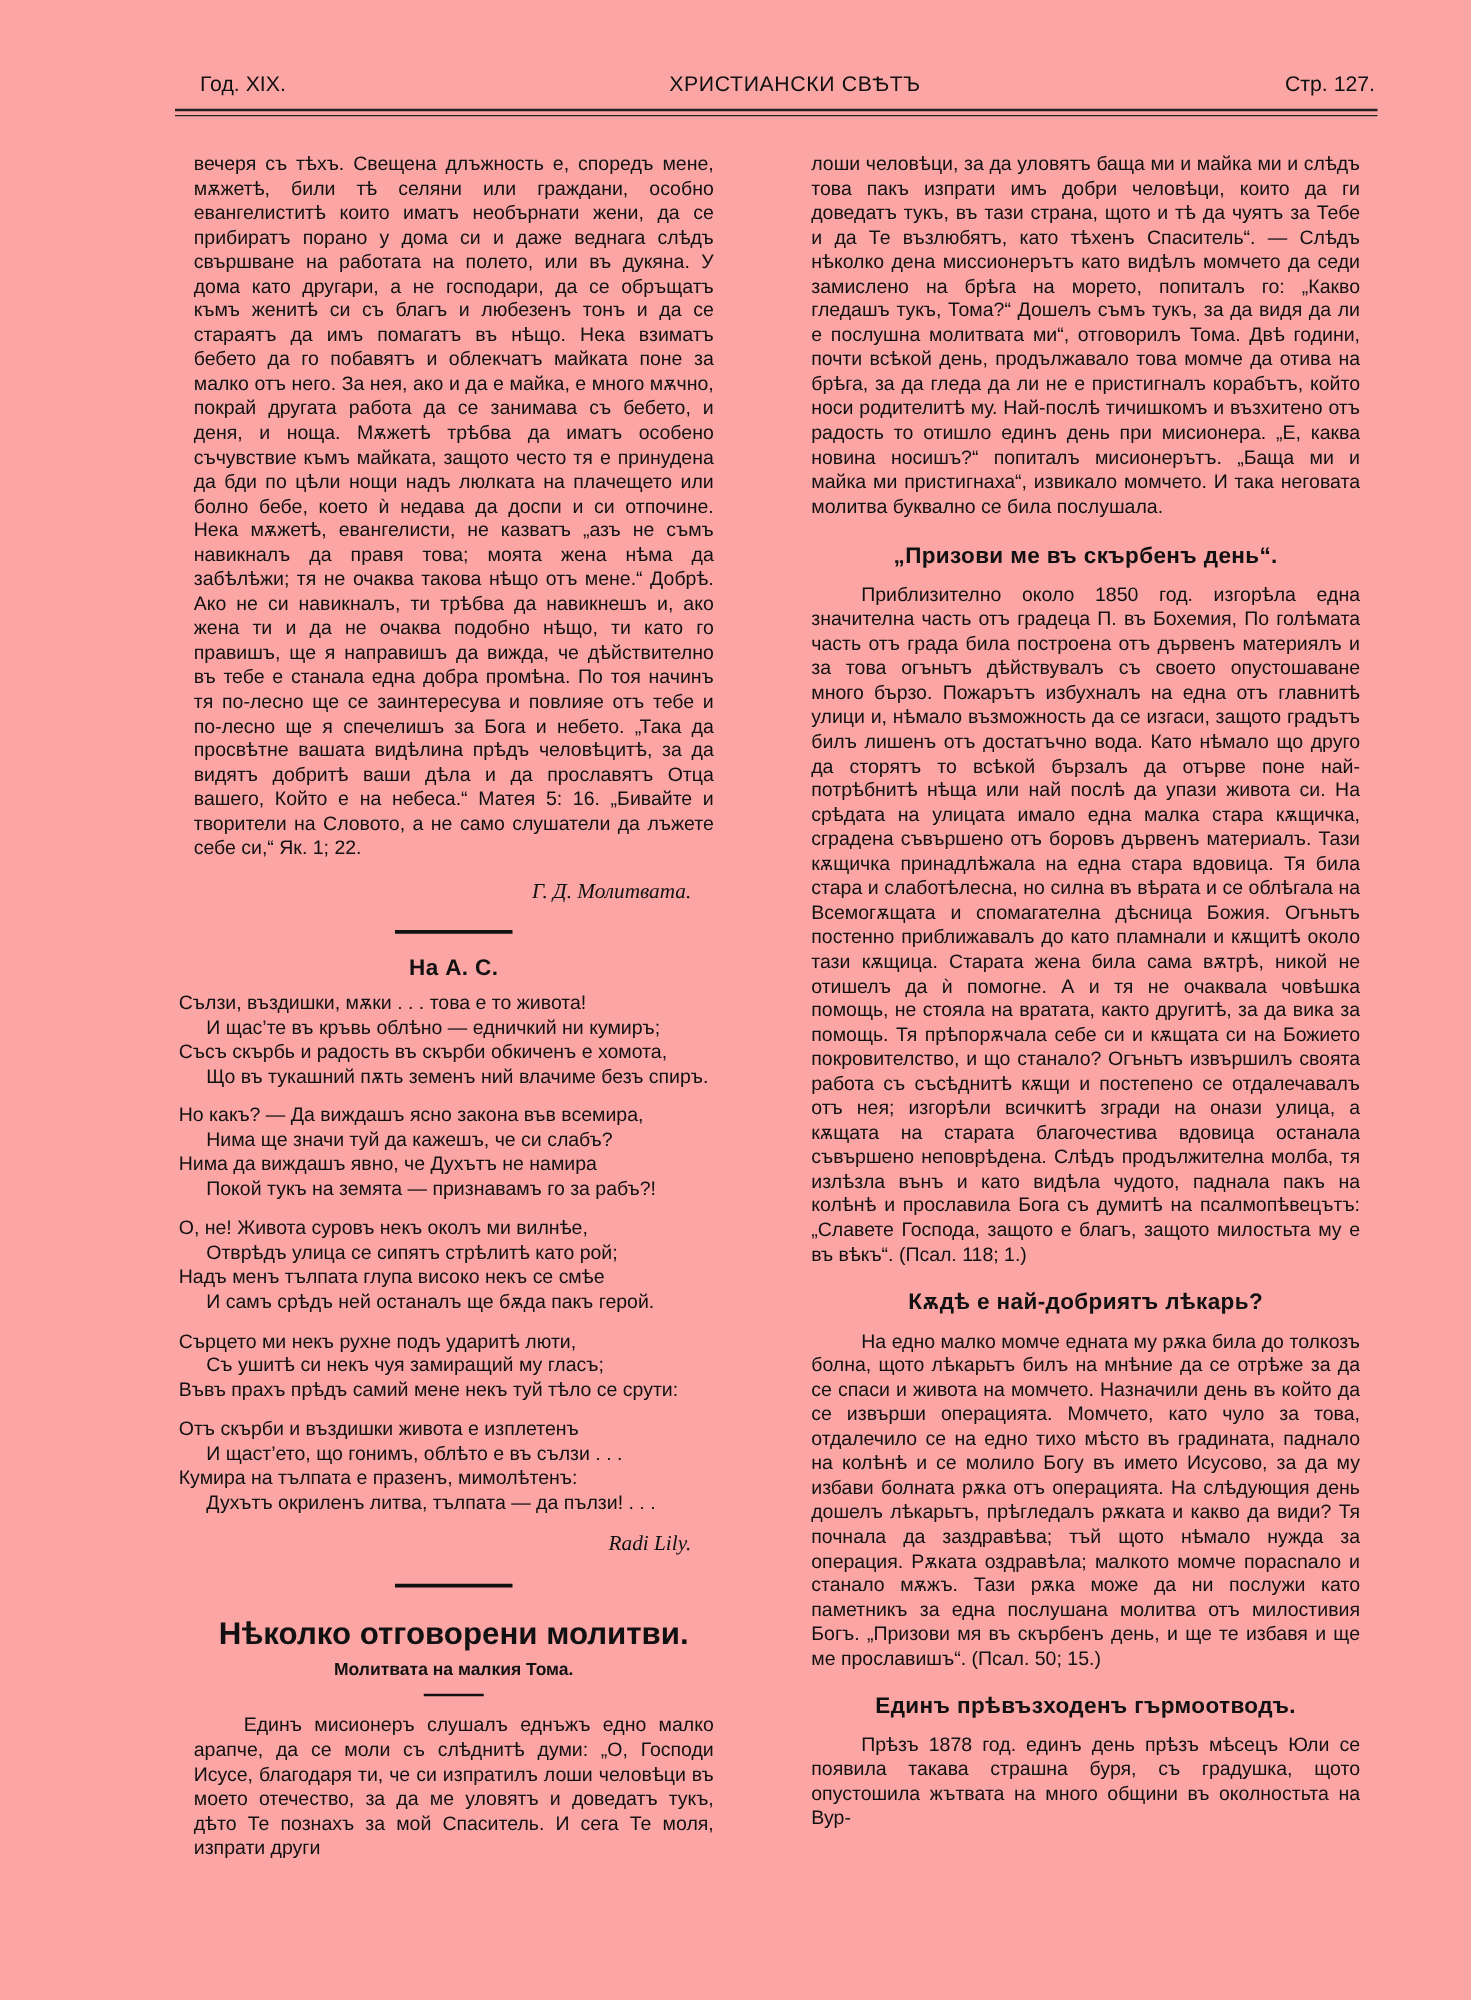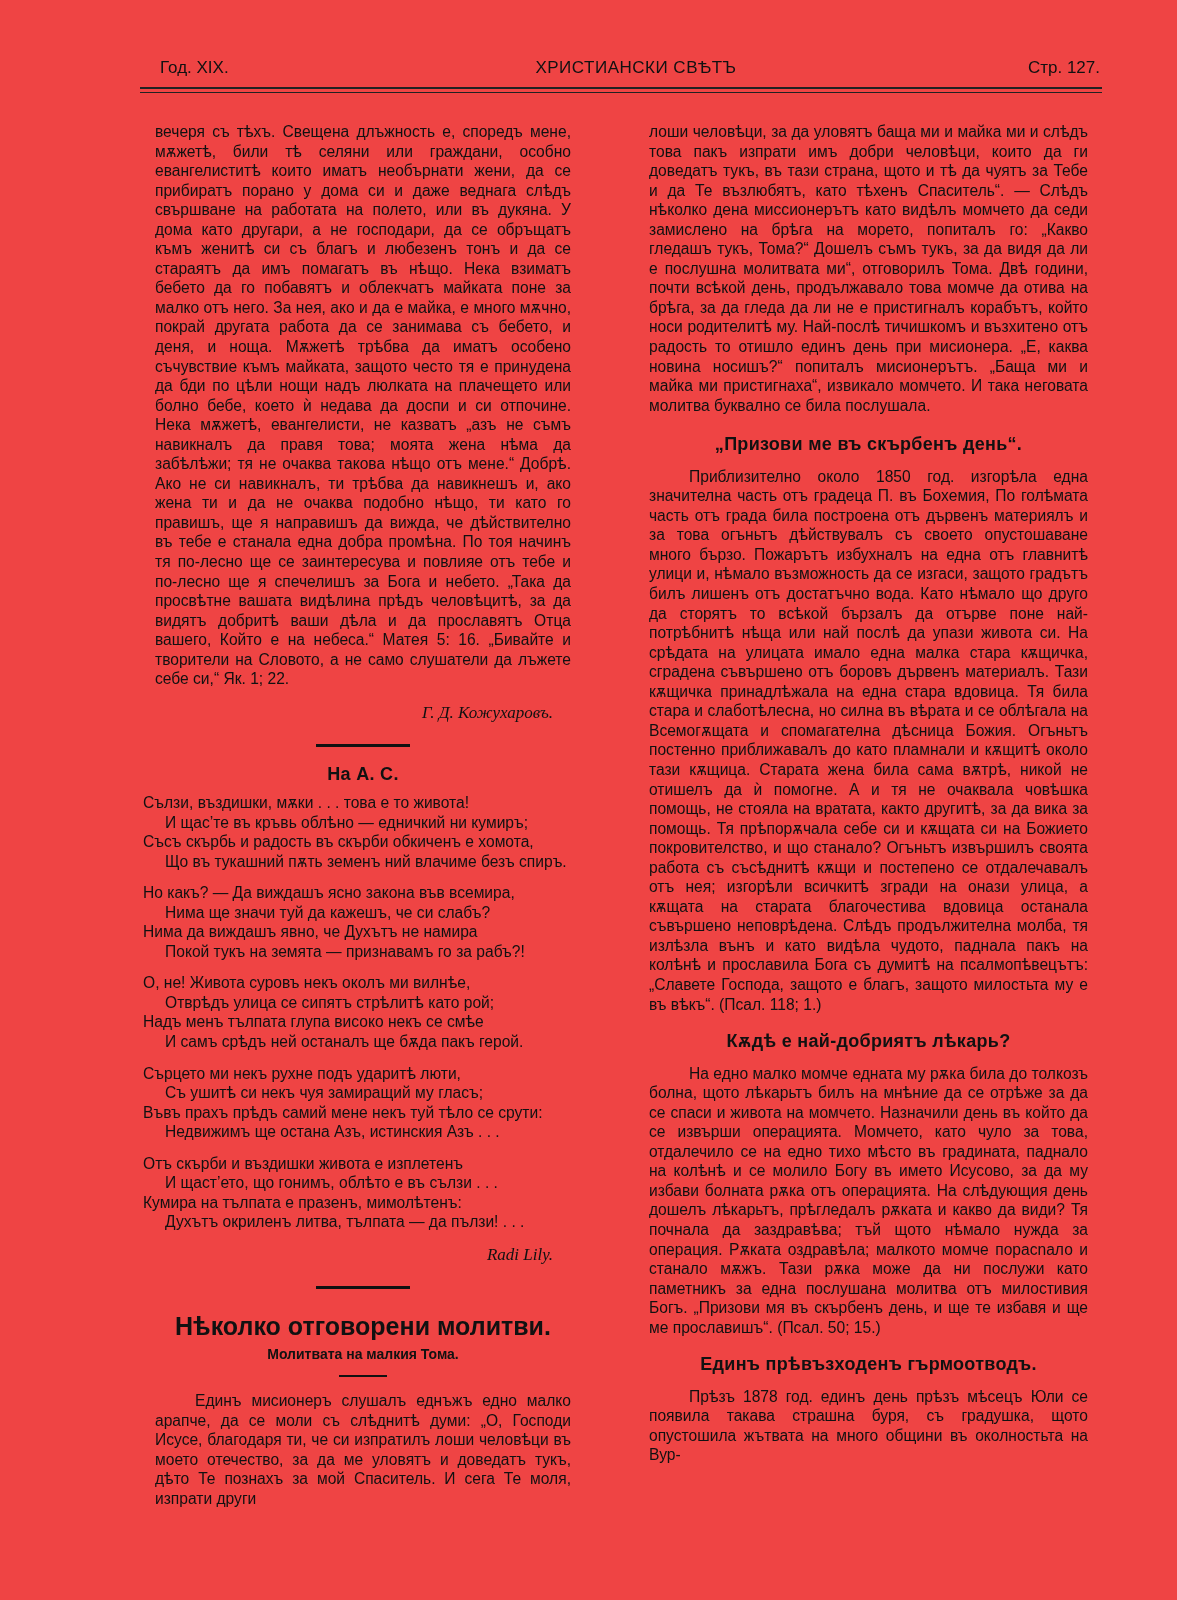--- a/index.html
+++ b/index.html
@@ -1,18 +1,18 @@
 <!DOCTYPE html>
 <html><head>
 <meta charset="utf-8">
 <style>
   html, body { margin:0; padding:0; background:#fff; }
   body { width:1177px; height:1600px; position:relative; overflow:hidden; color:#111;
          font-family:"Liberation Sans", sans-serif; }
-  .page { position:absolute; left:0; top:0; width:1177px; height:1600px; background:#ef4444; }
+  .page { position:absolute; left:0; top:0; width:1177px; height:1600px; background:#fca5a5; }
   .hdr { position:absolute; top:58px; left:140px; width:960px; height:26px; font-size:17px; }
   .hdr .l { position:absolute; left:20px; top:0; }
   .hdr .c { position:absolute; left:16px; width:100%; text-align:center; top:0; letter-spacing:0.5px; }
   .hdr .r { position:absolute; right:0; top:0; }
   .rule { position:absolute; left:140px; width:962px; height:0; border-top:2px solid #222; }
   .rule.r1 { top:87px; } .rule.r2 { top:92px; border-top-width:1px; }
   .col { position:absolute; top:110px; font-size:15.6px; line-height:19.55px; text-align:justify; }
   .col.left { left:143px; width:440px; }
   .col.right { left:637px; width:463px; }
   .col p { margin:12px; }
@@ -36,21 +36,21 @@
   <div class="hdr">
     <span class="l">Год. XIX.</span>
     <span class="c">ХРИСТИАНСКИ СВѢТЪ</span>
     <span class="r">Стр. 127.</span>
   </div>
   <div class="rule r1"></div>
   <div class="rule r2"></div>
 
   <div class="col left">
     <p>вечеря съ тѣхъ. Свещена длъжность е, споредъ мене, мѫжетѣ, били тѣ селяни или граждани, особно евангелиститѣ които иматъ необърнати жени, да се прибиратъ порано у дома си и даже веднага слѣдъ свършване на работата на полето, или въ дукяна. У дома като другари, а не господари, да се обръщатъ къмъ женитѣ си съ благъ и любезенъ тонъ и да се стараятъ да имъ помагатъ въ нѣщо. Нека взиматъ бебето да го побавятъ и облекчатъ майката поне за малко отъ него. За нея, ако и да е майка, е много мѫчно, покрай другата работа да се занимава съ бебето, и деня, и ноща. Мѫжетѣ трѣбва да иматъ особено съчувствие къмъ майката, защото често тя е принудена да бди по цѣли нощи надъ люлката на плачещето или болно бебе, което ѝ недава да доспи и си отпочине. Нека мѫжетѣ, евангелисти, не казватъ „азъ не съмъ навикналъ да правя това; моята жена нѣма да забѣлѣжи; тя не очаква такова нѣщо отъ мене.“ Добрѣ. Ако не си навикналъ, ти трѣбва да навикнешъ и, ако жена ти и да не очаква подобно нѣщо, ти като го правишъ, ще я направишъ да вижда, че дѣйствително въ тебе е станала една добра промѣна. По тоя начинъ тя по-лесно ще се заинтересува и повлияе отъ тебе и по-лесно ще я спечелишъ за Бога и небето. „Така да просвѣтне вашата видѣлина прѣдъ человѣцитѣ, за да видятъ добритѣ ваши дѣла и да прославятъ Отца вашего, Който е на небеса.“ Матея 5: 16. „Бивайте и творители на Словото, а не само слушатели да лъжете себе си,“ Як. 1; 22.</p>
-    <div class="sig">Г. Д. Кожухаровъ.</div>
+    <div class="sig">Г. Д. Молитвата.</div>
 
     <div class="sep"></div>
     <div class="h2">На А. С.</div>
     <div class="poem">
       <div class="stanza">
         <div class="ln">Сълзи, въздишки, мѫки . . . това е то живота!</div>
         <div class="ln in">И щас’те въ кръвь облѣно — едничкий ни кумиръ;</div>
         <div class="ln">Съсъ скърбь и радость въ скърби обкиченъ е хомота,</div>
         <div class="ln in">Що въ тукашний пѫть земенъ ний влачиме безъ спиръ.</div>
       </div>
@@ -63,21 +63,20 @@
       <div class="stanza">
         <div class="ln">О, не! Живота суровъ некъ околъ ми вилнѣе,</div>
         <div class="ln in">Отврѣдъ улица се сипятъ стрѣлитѣ като рой;</div>
         <div class="ln">Надъ менъ тълпата глупа високо некъ се смѣе</div>
         <div class="ln in">И самъ срѣдъ ней останалъ ще бѫда пакъ герой.</div>
       </div>
       <div class="stanza">
         <div class="ln">Сърцето ми некъ рухне подъ ударитѣ люти,</div>
         <div class="ln in">Съ ушитѣ си некъ чуя замиращий му гласъ;</div>
         <div class="ln">Въвъ прахъ прѣдъ самий мене некъ туй тѣло се срути:</div>
-        <div class="ln in">Недвижимъ ще остана Азъ, истинския Азъ . . .</div>
       </div>
       <div class="stanza">
         <div class="ln">Отъ скърби и въздишки живота е изплетенъ</div>
         <div class="ln in">И щаст’ето, що гонимъ, облѣто е въ сълзи . . .</div>
         <div class="ln">Кумира на тълпата е празенъ, мимолѣтенъ:</div>
         <div class="ln in">Духътъ окриленъ литва, тълпата — да пълзи! . . .</div>
       </div>
     </div>
     <div class="sig" style="margin-top:13px">Radi Lily.</div>
 

